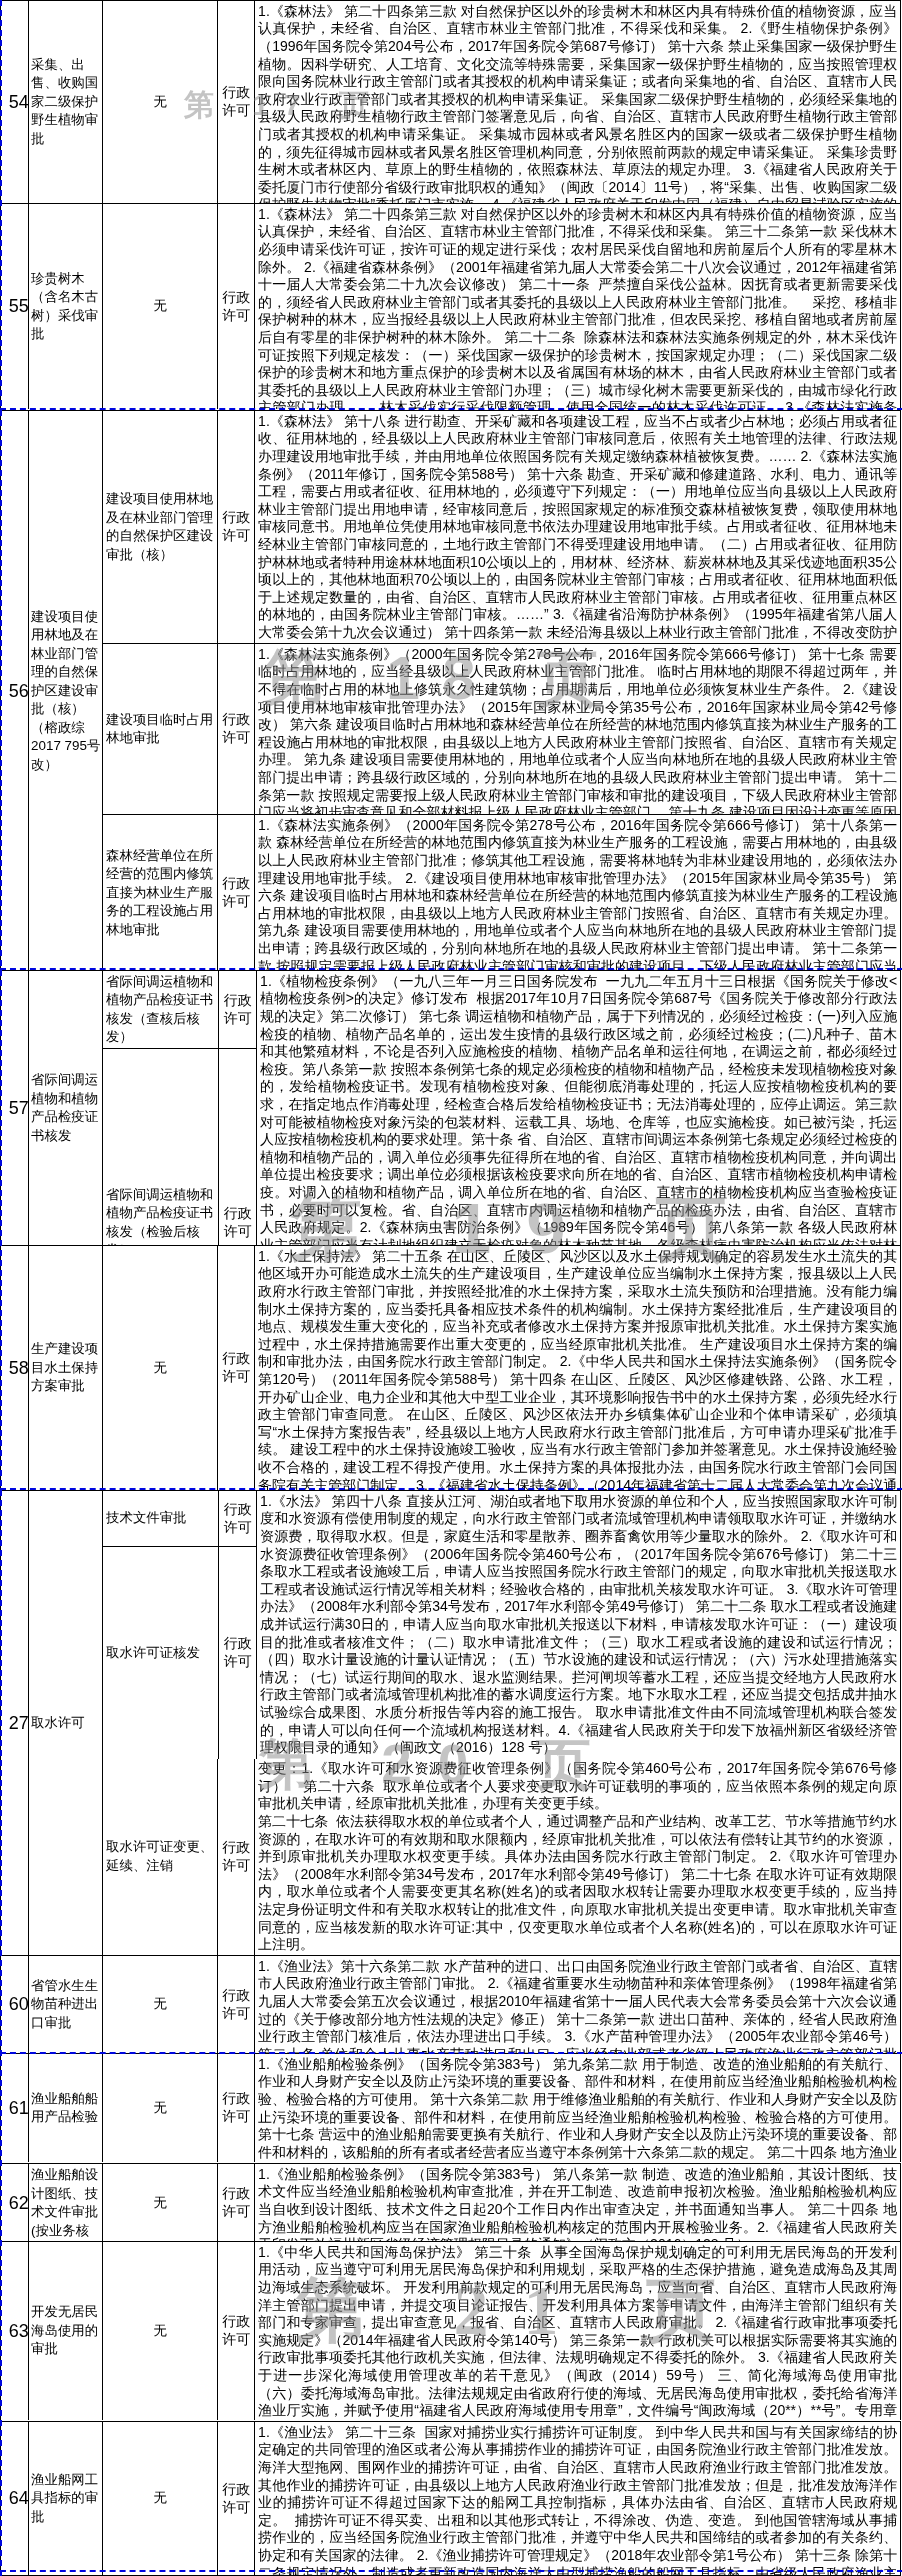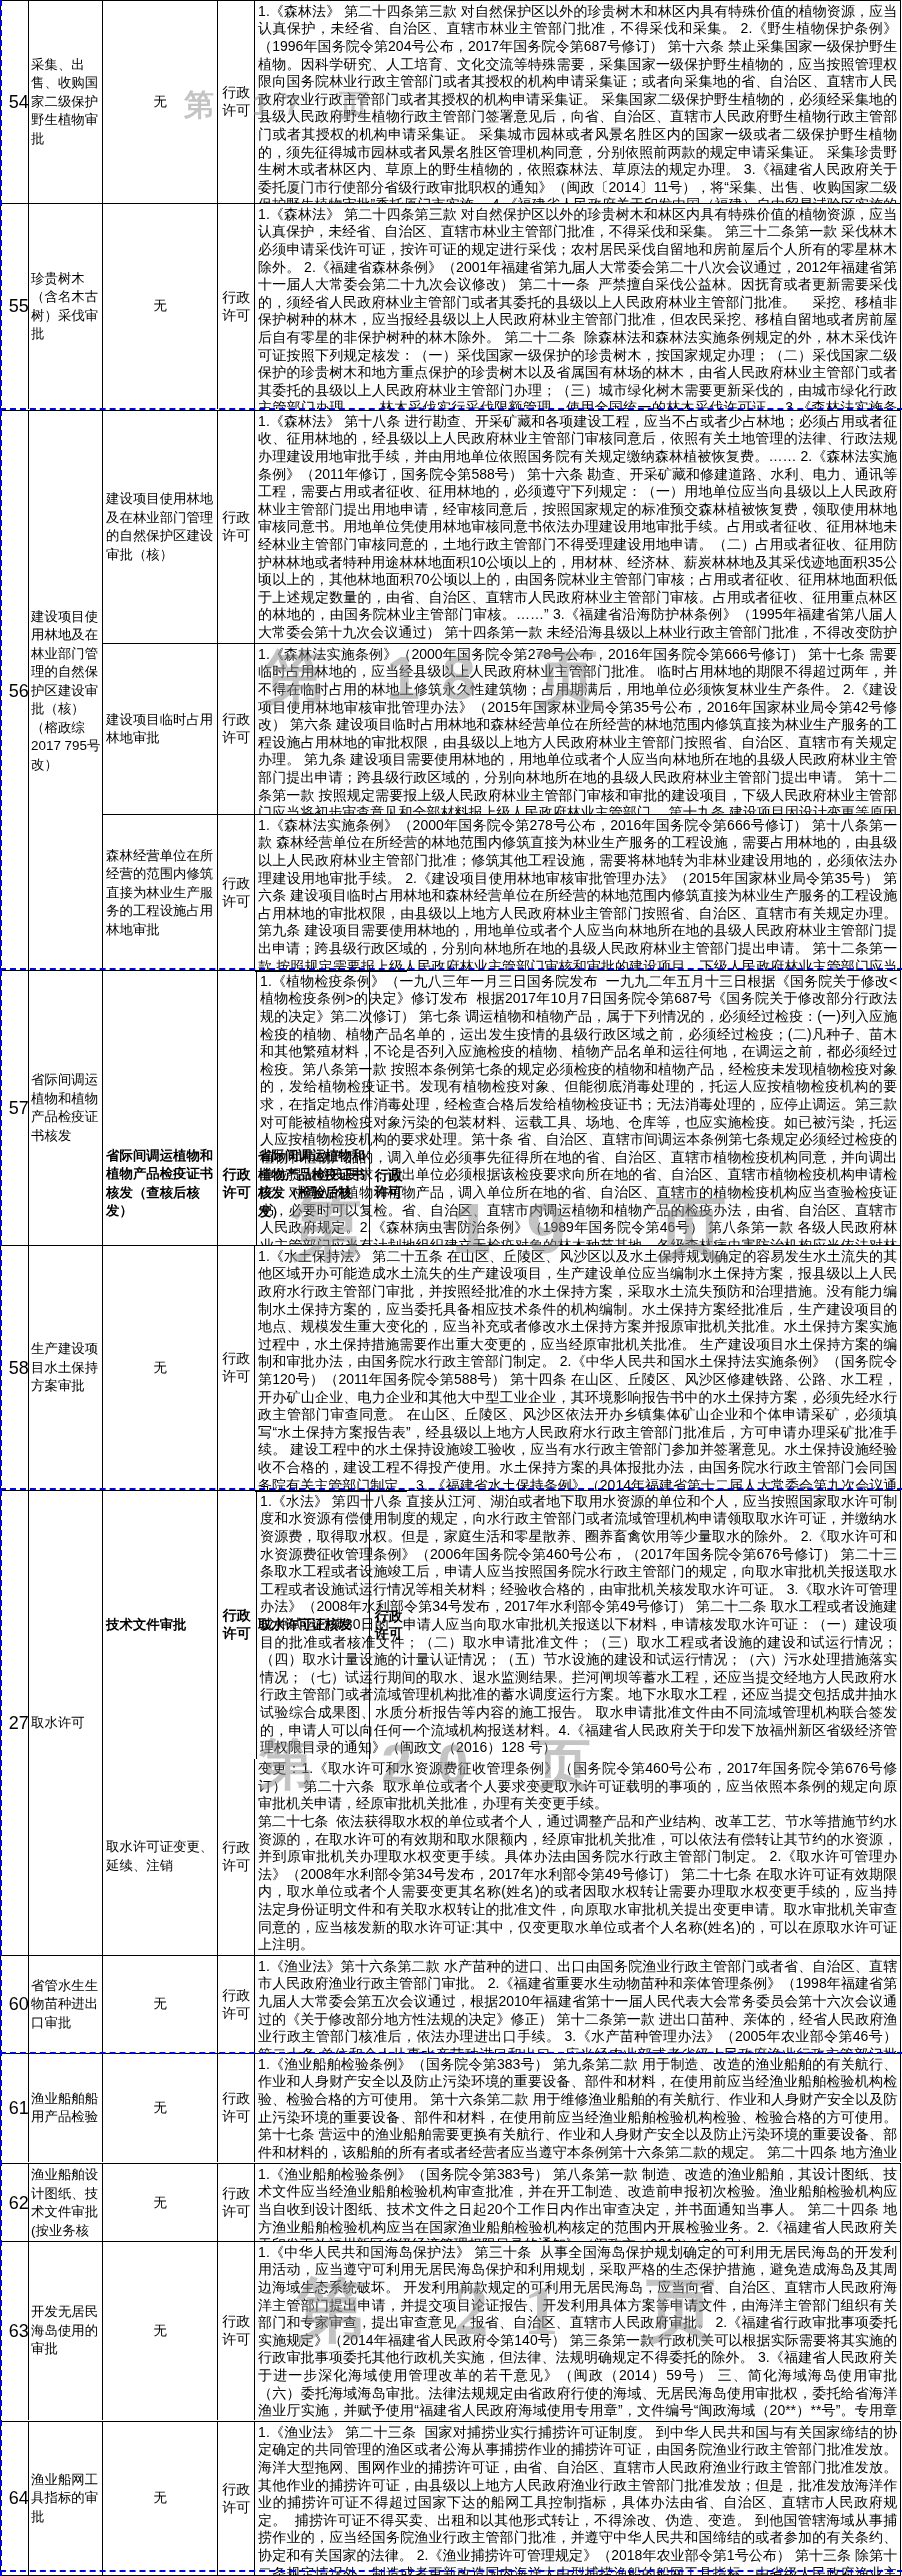--- a/index.html
+++ b/index.html
@@ -14,21 +14,21 @@
   .c-rest{flex:1;display:flex;flex-direction:column;min-width:0;}
   .subrow{display:flex;flex:1;min-height:0;}
   .subrow + .subrow{border-top:0.9px solid #000;}
   .c-sub{width:115px;flex:0 0 115px;border-right:0.9px solid #000;display:flex;align-items:center;box-sizing:border-box;
          font-size:13.4px;line-height:18.5px;padding:0.9px 2.8px;overflow:hidden;}
   .c-sub.center{justify-content:center;}
   .c-type{width:37px;flex:0 0 37px;border-right:0.9px solid #000;display:flex;align-items:center;justify-content:center;
           text-align:center;font-size:14px;line-height:17.6px;box-sizing:border-box;overflow:hidden;}
   .c-legal{flex:1;min-width:0;font-size:14px;line-height:17.6px;padding:1.8px 2.8px;box-sizing:border-box;
            overflow:hidden;text-align:justify;white-space:pre-wrap;word-break:break-all;}
-  .midcol{width:154px;flex:0 0 154px;display:flex;flex-direction:row;border-right:0.9px solid #000;box-sizing:border-box;font-weight:bold;}
+  .midcol{width:154px;flex:0 0 154px;display:flex;flex-direction:column;border-right:0.9px solid #000;box-sizing:border-box;}
   .midrow{display:flex;box-sizing:border-box;min-height:0;}
   .midrow + .midrow{border-top:0.9px solid #000;}
   .midrow .c-sub{flex:1 1 auto;width:115px;}
   .midrow .c-type{border-right:none;}
   .mergewrap{flex:1;display:flex;min-width:0;}
   .pagebreak{position:absolute;left:0;width:903px;height:0;border-top:2.8px dashed #0008e0;z-index:4;}
   .pagebreak-v{position:absolute;top:0;left:0;height:2576px;width:0;border-left:2.8px dashed #0008e0;z-index:4;}
   .watermark{position:absolute;color:#8a8a8a;opacity:.5;font-weight:bold;white-space:nowrap;z-index:3;pointer-events:none;}
 </style>
 </head>

